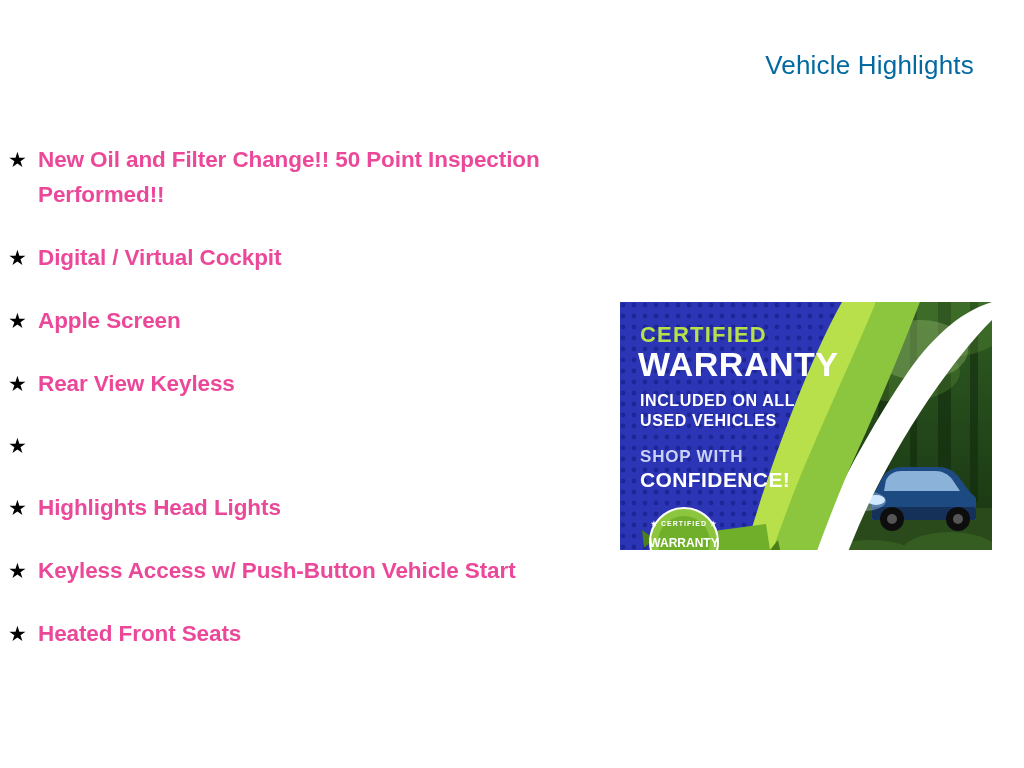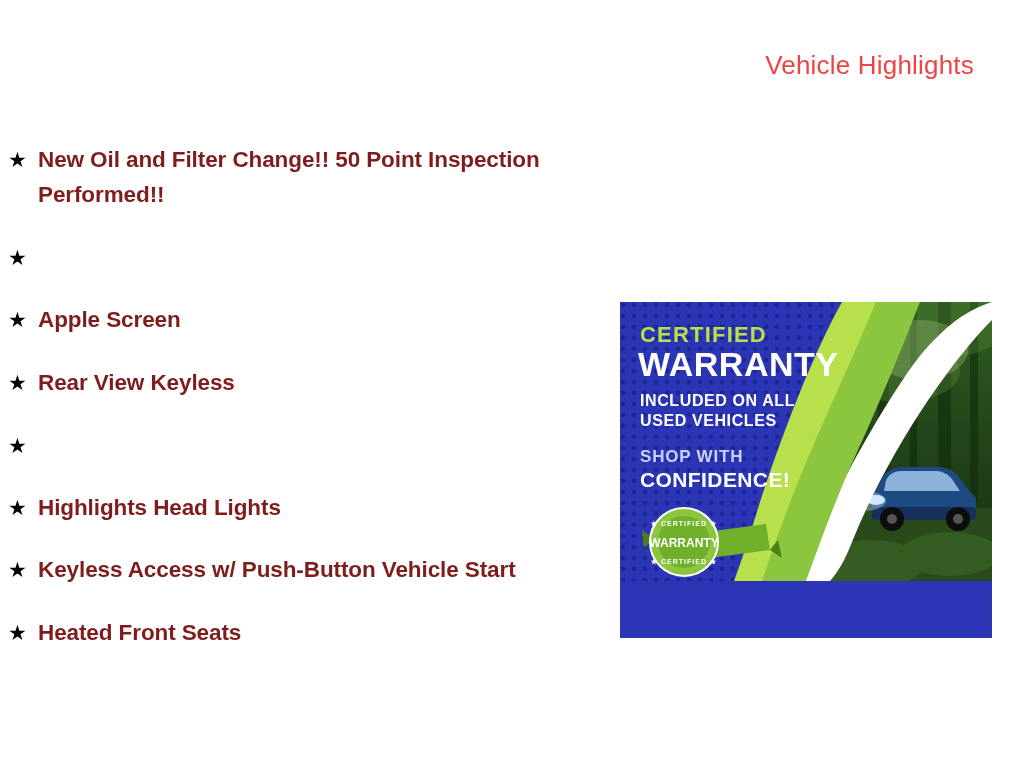--- a/index.html
+++ b/index.html
@@ -16,21 +16,21 @@
     overflow: hidden;
   }
 
   
   .page-title {
     position: absolute;
     top: 50px;
     right: 50px;
     font-size: 26px;
     font-weight: 400;
-    color: #ef4444;
+    color: #0369a1;
     letter-spacing: 0.2px;
     white-space: nowrap;
   }
 
   
   .highlights {
     position: absolute;
     top: 143px;
     left: 8px;
     width: 600px;
@@ -48,50 +48,51 @@
     width: 30px;
     font-size: 21px;
     line-height: 1.62;
     color: #000000;
     text-align: left;
   }
   .highlight-text {
     font-size: 22.5px;
     font-weight: bold;
     line-height: 1.55;
-    color: #7f1d1d;
+    color: #ec4899;
     letter-spacing: -0.1px;
   }
 
   
   .warranty-graphic {
     position: absolute;
     left: 620px;
     top: 302px;
     width: 372px;
-    height: 336px;
+    height: 248px;
     overflow: hidden;
     background: #2b35b5;
   }
   .wg-svg { display: block; width: 372px; height: 279px; }
 </style>
 </head>
 <body>
 
 <div class="page-title">Vehicle Highlights</div>
 
 <ul class="highlights">
 
   <li class="highlight-item">
     <span class="star-icon">★</span>
     <span class="highlight-text">New Oil and Filter Change!! 50 Point Inspection Performed!!</span>
   </li>
 
   <li class="highlight-item">
     <span class="star-icon">★</span>
+    <span class="highlight-text">Digital / Virtual Cockpit</span>
   </li>
 
   <li class="highlight-item">
     <span class="star-icon">★</span>
     <span class="highlight-text">Apple Screen</span>
   </li>
 
   <li class="highlight-item">
     <span class="star-icon">★</span>
     <span class="highlight-text">Rear View Keyless</span>

